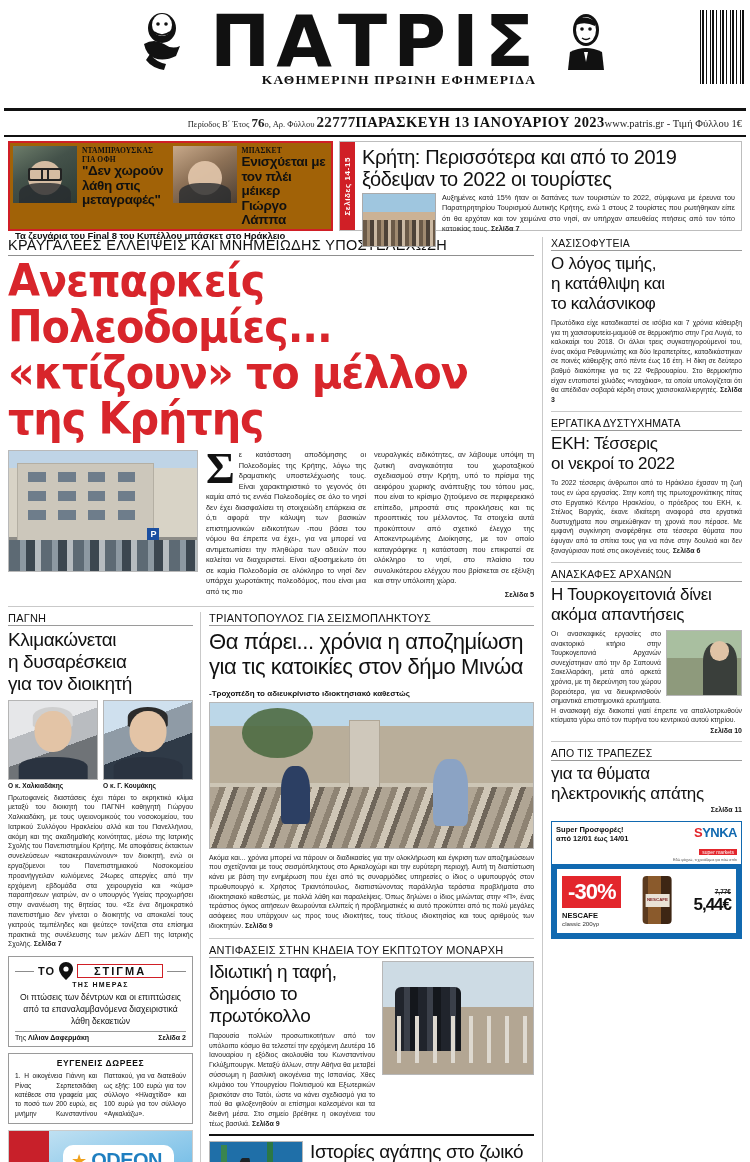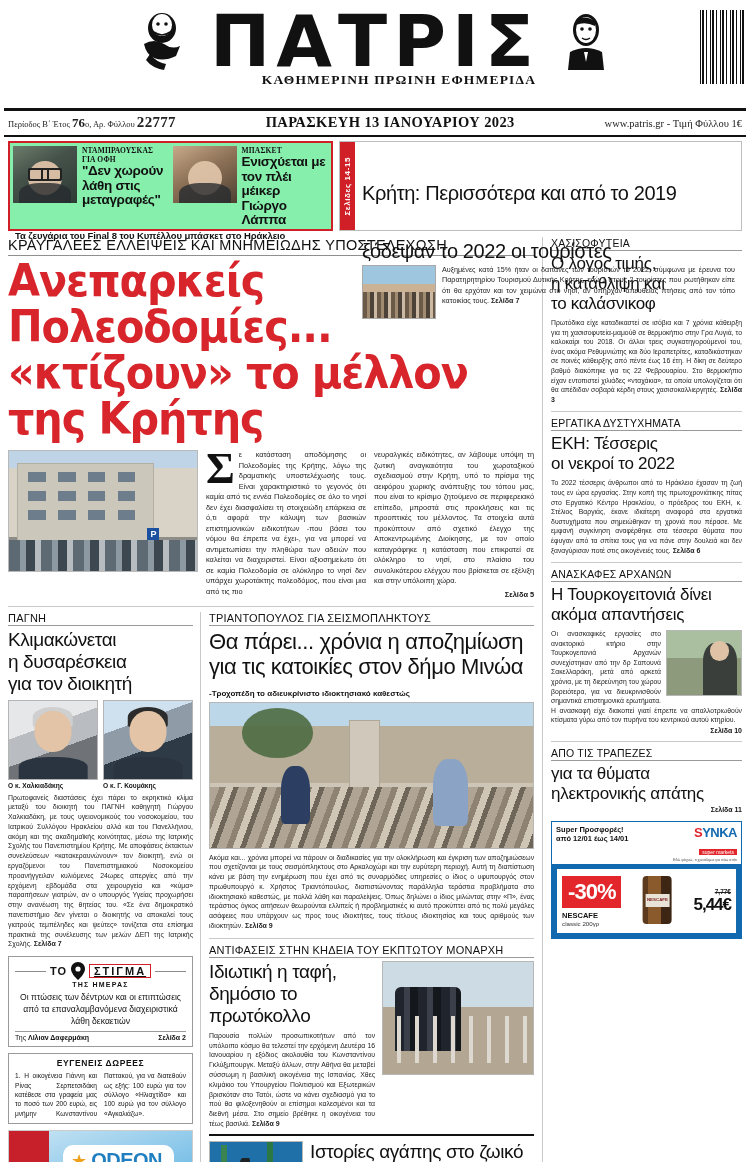--- a/index.html
+++ b/index.html
@@ -27,34 +27,34 @@
   .mast-face svg{display:block;}
   .mast-sub{
     position:absolute;left:0;right:0;top:72px;text-align:center;
     font-family:"Liberation Serif", serif;
     font-weight:bold;font-size:13.5px;letter-spacing:1.2px;color:#111;padding-left:48px;
   }
   .barcode{position:absolute;right:6px;top:10px;width:44px;height:74px;
     background:repeating-linear-gradient(90deg,#111 0 1px,#fff 1px 2px,#111 2px 4px,#fff 4px 6px,#111 6px 7px,#fff 7px 10px);}
 
   .mast-rule{height:3px;background:#111;margin:0 4px;}
-  .mast-meta{display:flex;align-items:baseline;justify-content:space-between;padding:3px 8px 4px 8px;
+  .mast-meta{display:flex;align-items:baseline;justify-content:flex-end;padding:3px 8px 4px 8px;
     font-family:"Liberation Serif", serif;}
   .meta-left{font-size:8.5px;color:#222;}
   .meta-left b{font-size:13px;font-weight:bold;}
   .meta-left .issue{font-size:15px;font-weight:bold;letter-spacing:.3px;}
   .meta-center{font-size:14.5px;font-weight:bold;letter-spacing:.4px;}
   .meta-right{font-size:10.5px;color:#222;}
   .mast-rule2{height:2px;background:#111;margin:0 4px 4px 4px;}
 
   
   .promo{display:flex;gap:6px;padding:0 8px;height:90px;}
   .promo-sports{
     flex:0 0 325px;border:2px solid #d01f26;display:flex;flex-direction:column;
-    position:relative;background:#86efac;padding:3px 3px 0 3px;box-sizing:border-box;
+    position:relative;background:#a16207;padding:3px 3px 0 3px;box-sizing:border-box;
   }
   .sports-row{display:flex;gap:4px;flex:1;}
   .sp-item{display:flex;gap:5px;flex:1;min-width:0;}
   .sp-photo{width:64px;height:57px;flex:0 0 64px;background:#8a8f93;position:relative;overflow:hidden;}
   .sp-photo.a{background:linear-gradient(150deg,#6d7d6a 0%,#44524a 40%,#2d3b35 100%);}
   .sp-photo.b{background:linear-gradient(150deg,#c8a98a 0%,#8e7257 45%,#4d3f33 100%);}
   .face-ph{position:absolute;left:50%;top:26%;transform:translateX(-50%);width:34px;height:34px;border-radius:50%;
     background:rgba(226,198,170,.92);}
   .face-ph2{position:absolute;left:50%;bottom:-6px;transform:translateX(-50%);width:52px;height:26px;border-radius:40% 40% 0 0;background:rgba(40,44,48,.8);}
   .glasses{position:absolute;left:50%;top:38%;transform:translateX(-50%);width:30px;height:9px;
@@ -63,21 +63,21 @@
   .glasses:before{left:-2px;}.glasses:after{right:-2px;}
   .sp-txt{min-width:0;flex:1;}
   .sp-kicker{font-size:7.5px;font-weight:bold;letter-spacing:.2px;color:#111;font-family:"Liberation Serif",serif;}
   .sp-head{font-size:13.5px;font-weight:bold;line-height:14.5px;color:#111;letter-spacing:-.3px;}
   .sports-foot{font-size:9.5px;font-weight:bold;color:#111;padding:2px 0 2px 2px;letter-spacing:-.1px;}
 
   .promo-main{flex:1;border:1px solid #bdbdbd;display:flex;position:relative;background:#fff;}
   .pm-tab{flex:0 0 15px;background:#d01f26;color:#fff;display:flex;align-items:center;justify-content:center;}
   .pm-tab span{writing-mode:vertical-rl;transform:rotate(180deg);font-size:8px;font-weight:bold;letter-spacing:.6px;}
   .pm-body{flex:1;padding:4px 6px 3px 7px;min-width:0;}
-  .pm-h1{font-size:20px;line-height:22px;color:#111;letter-spacing:-.4px;margin-top:36px;}
+  .pm-h1{font-size:20px;line-height:22px;color:#111;letter-spacing:-.4px;}
   .pm-row{display:flex;gap:6px;margin-top:3px;}
   .pm-photo{flex:0 0 72px;height:52px;background:linear-gradient(180deg,#9fc6df 0 34%,#cbb295 34% 70%,#7a6a55 70% 100%);border:1px solid #aaa;position:relative;overflow:hidden;}
   .pm-photo .crowd{position:absolute;left:0;right:0;bottom:0;height:26px;
     background:repeating-linear-gradient(90deg,#6b5a48 0 4px,#a08a70 4px 7px,#4d4238 7px 11px,#cbb9a3 11px 14px);}
   .pm-lead{font-size:7.2px;line-height:10.4px;color:#222;text-align:justify;}
   .pm-lead .pg{font-weight:bold;white-space:nowrap;}
 
   
   .cols{display:flex;padding:6px 8px 0 8px;gap:0;}
   .col-main{flex:1;min-width:0;padding-right:8px;border-right:1px solid #c9c9c9;}
@@ -133,21 +133,21 @@
   .body-1col{font-size:6.9px;line-height:9.8px;text-align:justify;color:#1c1c1c;}
   .pgref-in{font-weight:bold;font-size:7px;}
 
   
   .stigma{border:1px solid #9a9a9a;margin-top:7px;padding:5px 6px 5px 6px;}
   .stigma-top{display:flex;align-items:center;gap:4px;}
   .stg-line{flex:1;height:1px;background:#8c8c8c;}
   .stg-to{font-size:11px;font-weight:bold;letter-spacing:1px;}
   .pin{width:14px;height:18px;position:relative;}
   .pin svg{display:block;}
-  .stg-word{border:1.5px solid #d01f26;color:#111;font-weight:bold;font-size:11px;letter-spacing:2px;padding:0 4px;text-decoration:underline;}
+  .stg-word{border:1.5px solid #d01f26;color:#111;font-weight:bold;font-size:11px;letter-spacing:2px;padding:0 16px;}
   .stg-of{text-align:center;font-size:7px;font-weight:bold;letter-spacing:1.2px;margin-top:1px;}
   .stg-txt{font-size:8.6px;line-height:12px;text-align:center;margin-top:3px;color:#111;}
   .stg-foot{display:flex;justify-content:space-between;border-top:1px solid #9a9a9a;margin-top:4px;padding-top:2px;font-size:7px;}
   .stg-foot b{font-weight:bold;}
 
   .donations{border:1px solid #9a9a9a;margin-top:6px;padding:4px 6px 5px 6px;}
   .don-title{text-align:center;font-size:8.5px;font-weight:bold;letter-spacing:.6px;margin-bottom:3px;}
   .don-body{column-count:2;column-gap:7px;font-size:6.6px;line-height:9.4px;text-align:justify;}
 
   

